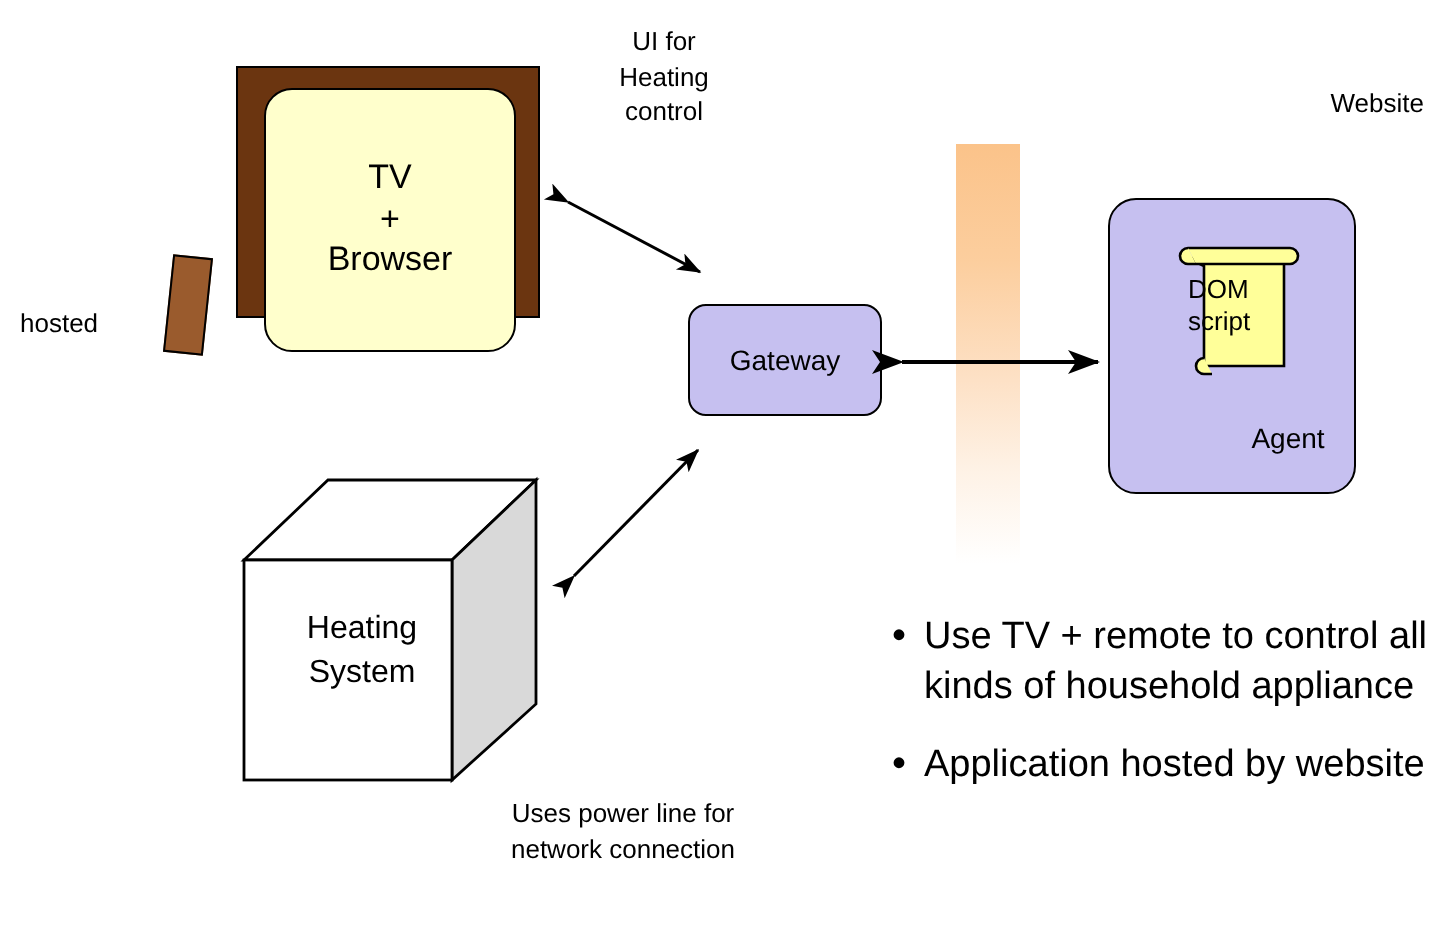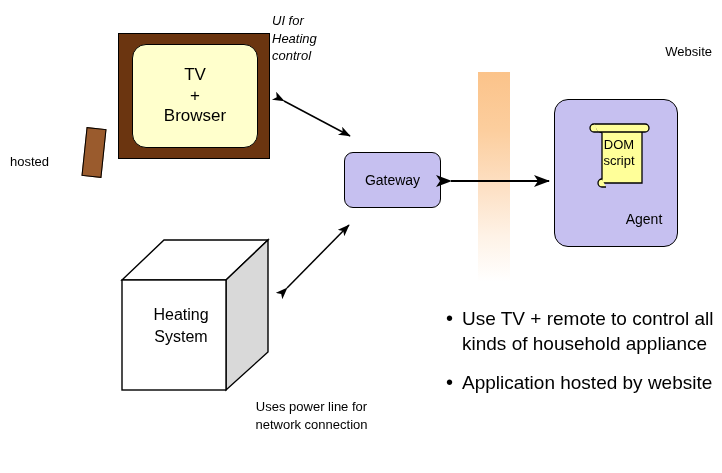--- a/index.html
+++ b/index.html
@@ -34,21 +34,21 @@
     width: 152px;
     height: 126px;
     background: #6b3510;
     border: 1px solid #000000;
     box-sizing: border-box;
   }
   .tv-screen {
     left: 132px;
     top: 44px;
     width: 126px;
-    height: 104px;
+    height: 132px;
     background: #ffffcc;
     border: 1px solid #000000;
     border-radius: 14px;
     box-sizing: border-box;
     display: flex;
     flex-direction: column;
     align-items: center;
     justify-content: center;
     line-height: 1.22;
   }
@@ -77,21 +77,21 @@
     white-space: nowrap;
   }
 
   
   .ui-caption {
     left: 272px;
     top: 12px;
     width: 120px;
     font-size: 13px;
     line-height: 1.35;
-    font-style: italic;
+    text-align: center;
   }
 
   
   .gateway-box {
     left: 344px;
     top: 152px;
     width: 97px;
     height: 56px;
     background: #c6c0f0;
     border: 1px solid #000000;
@@ -147,21 +147,21 @@
     width: 124px;
     text-align: center;
     font-size: 14px;
     padding-left: 28px;
   }
   .scroll-wrap { left: 588px; top: 121px; width: 62px; height: 72px; }
   .scroll-text {
     left: 594px;
     top: 137px;
     width: 50px;
-    text-align: center;
+    text-align: left;
     font-size: 13px;
     line-height: 1.2;
   }
 
   
   .arrows { left: 0; top: 0; width: 722px; height: 473px; pointer-events: none; }
 
   
   .bullets {
     left: 446px;

